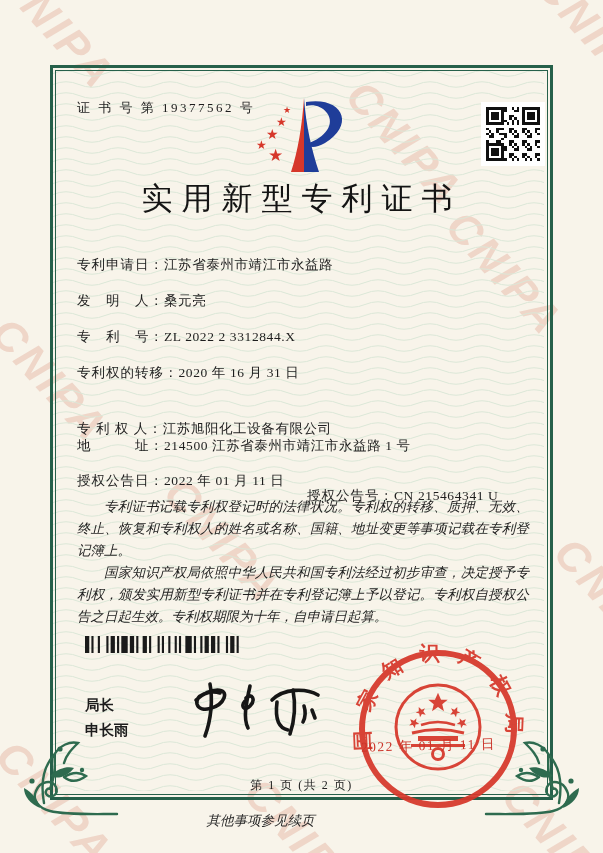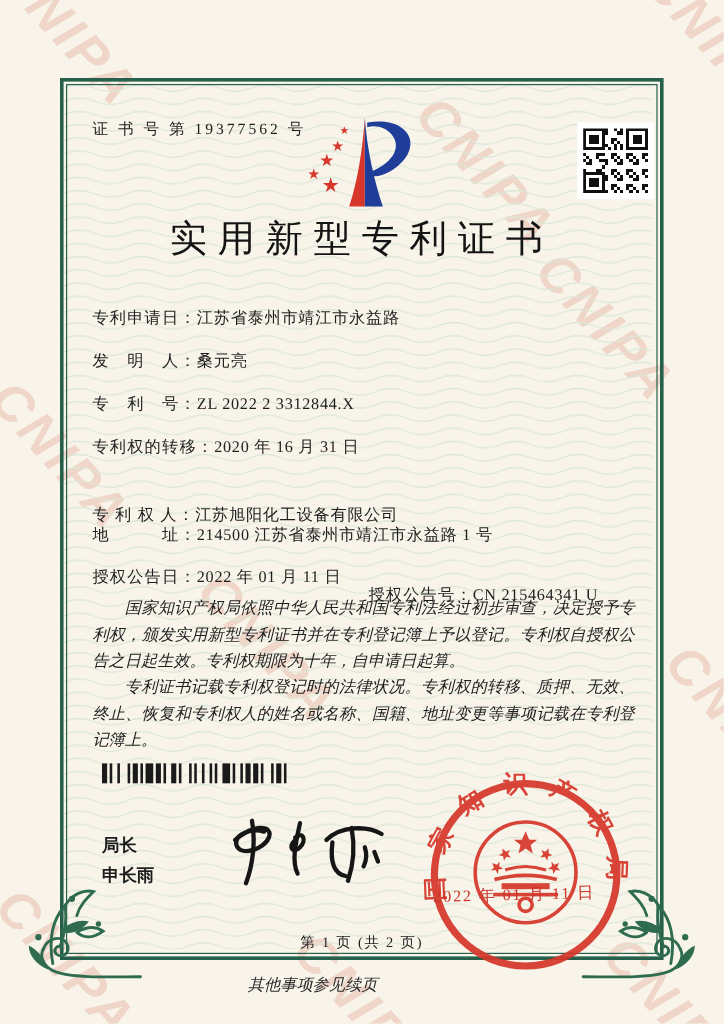--- a/index.html
+++ b/index.html
@@ -232,22 +232,22 @@
   <span class="flabel">地　　　址：</span><span>214500 江苏省泰州市靖江市永益路 1 号</span>
 </div>
 <div class="abs field" style="top:472px">
   <span class="flabel">授权公告日：</span><span>2022 年 01 月 11 日</span>
   <span class="pair2">
     <span class="flabel">授权公告号：</span><span>CN 215464341 U</span>
   </span>
 </div>
 
 <div class="abs body-text">
+  <p>专利证书记载专利权登记时的法律状况。专利权的转移、质押、无效、终止、恢复和专利权人的姓名或名称、国籍、地址变更等事项记载在专利登记簿上。</p>
   <p>国家知识产权局依照中华人民共和国专利法经过初步审查，决定授予专利权，颁发实用新型专利证书并在专利登记簿上予以登记。专利权自授权公告之日起生效。专利权期限为十年，自申请日起算。</p>
-  <p>专利证书记载专利权登记时的法律状况。专利权的转移、质押、无效、终止、恢复和专利权人的姓名或名称、国籍、地址变更等事项记载在专利登记簿上。</p>
 </div>
 
 <div class="abs barcode">
   <svg width="158" height="17" viewBox="0 0 74 17" preserveAspectRatio="none">
     <g id="bar-mods" fill="#1a1a1a">
         <rect x="0" y="0" width="2" height="17"></rect>
         <rect x="3" y="0" width="1" height="17"></rect>
         <rect x="6" y="0" width="1" height="17"></rect>
         <rect x="10" y="0" width="1" height="17"></rect>
         <rect x="12" y="0" width="2" height="17"></rect>

